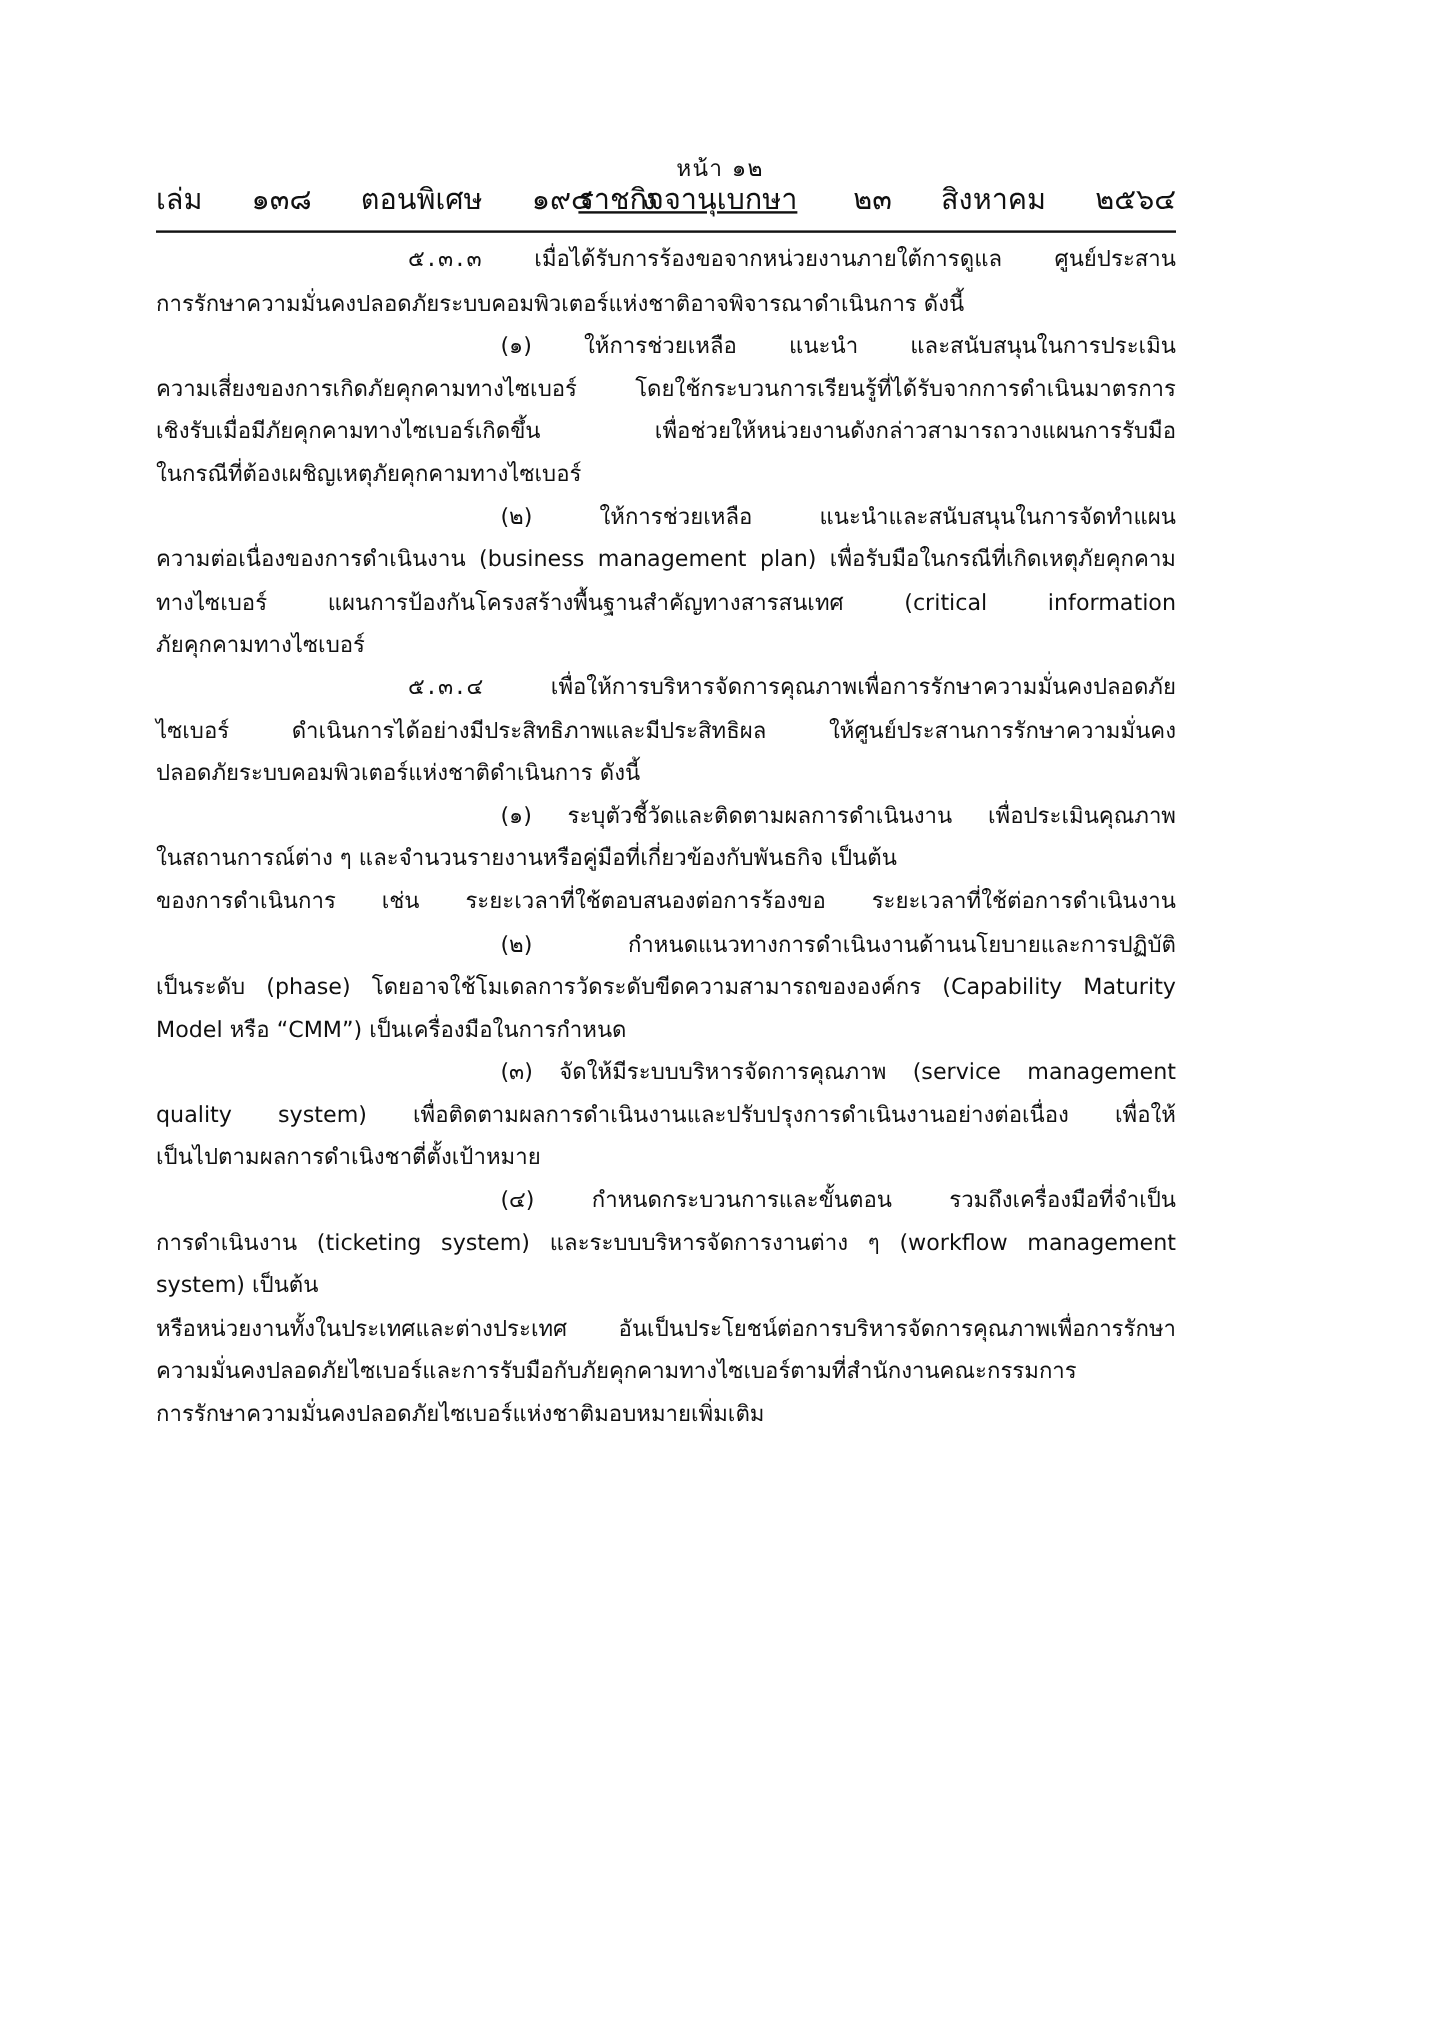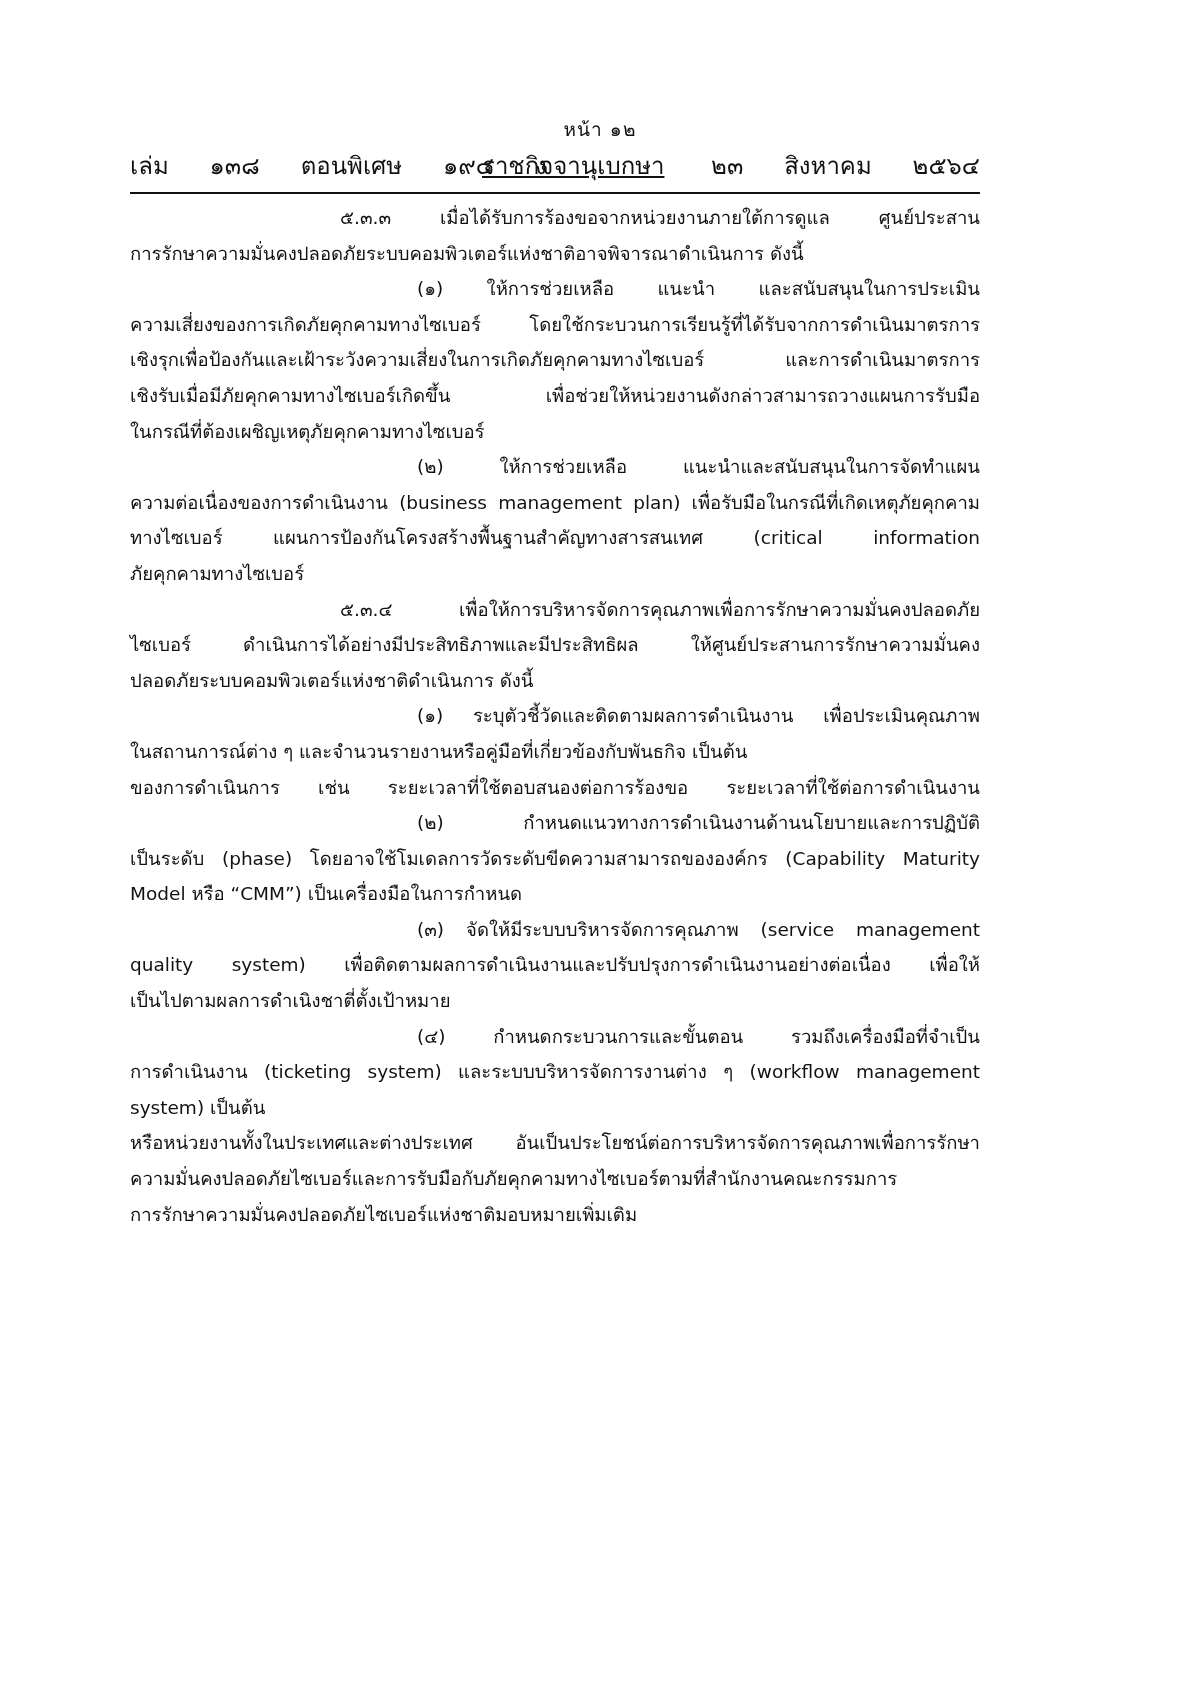--- a/index.html
+++ b/index.html
@@ -2,40 +2,40 @@
 <html><head>
   <meta charset="utf-8">
   <style>
     html, body { margin: 0; padding: 0; background: #ffffff; }
     body {
       width: 1200px; height: 1698px; position: relative; overflow: hidden;
       font-family: "DejaVu Sans", "Liberation Sans", sans-serif;
       color: #111111;
     }
     .page-number {
-      position: absolute; top: 114px; left: 0; width: 1200px;
+      position: absolute; top: 125px; left: 0; width: 1200px;
       text-align: center; font-size: 19px; letter-spacing: 1px;
     }
     .header-row {
       position: absolute; top: 146px; left: 130px; width: 850px; height: 36px;
       font-size: 24px;
     }
     .header-row .left { position: absolute; left: 0; top: 0; white-space: pre; word-spacing: 6px; }
     .header-row .center { position: absolute; left: 352px; top: 0; text-decoration: underline; }
     .header-row .right { position: absolute; right: 0; top: 0; white-space: pre; word-spacing: 6px; }
     .header-rule {
       position: absolute; top: 192px; left: 130px; width: 850px; height: 2px; background: #111;
     }
     .body-text {
       position: absolute; top: 200px; left: 130px; width: 850px;
       font-size: 18.5px; line-height: 35.6px;
     }
     .line { display: block; height: 35.6px; white-space: nowrap; overflow: visible; }
     .justify { text-align: justify; text-align-last: justify; }
-    .ind1 { padding-left: 210px; }
+    .ind1 { padding-left: 210px; font-family: Liberation Mono, monospace; }
     .ind2 { padding-left: 287px; }
   </style>
 </head>
 <body>
 
 <div class="page-number">หน้า   ๑๒</div>
 
 <div class="header-row">
   <span class="left">เล่ม   ๑๓๘   ตอนพิเศษ   ๑๙๔   ง</span>
   <span class="center">ราชกิจจานุเบกษา</span>
@@ -45,21 +45,20 @@
 
 <div class="body-text">
 
   <div>
     <span class="line justify ind1">๕.๓.๓  เมื่อได้รับการร้องขอจากหน่วยงานภายใต้การดูแล  ศูนย์ประสาน</span>
     <span class="line">การรักษาความมั่นคงปลอดภัยระบบคอมพิวเตอร์แห่งชาติอาจพิจารณาดำเนินการ  ดังนี้</span>
 
     <div>
       <span class="line justify ind2">(๑)  ให้การช่วยเหลือ  แนะนำ  และสนับสนุนในการประเมิน</span>
       <span class="line justify">ความเสี่ยงของการเกิดภัยคุกคามทางไซเบอร์ โดยใช้กระบวนการเรียนรู้ที่ได้รับจากการดำเนินมาตรการ</span>
-      <span class="line justify">เชิงรุกเพื่อป้องกันและเฝ้าระวังความเสี่ยงในการเกิดภัยคุกคามทางไซเบอร์  และการดำเนินมาตรการ</span>
       <span class="line justify">เชิงรับเมื่อมีภัยคุกคามทางไซเบอร์เกิดขึ้น  เพื่อช่วยให้หน่วยงานดังกล่าวสามารถวางแผนการรับมือ</span>
       <span class="line">ในกรณีที่ต้องเผชิญเหตุภัยคุกคามทางไซเบอร์</span>
     </div>
 
     <div>
       <span class="line justify ind2">(๒)  ให้การช่วยเหลือ  แนะนำและสนับสนุนในการจัดทำแผน</span>
       <span class="line justify">ความต่อเนื่องของการดำเนินงาน (business management plan) เพื่อรับมือในกรณีที่เกิดเหตุภัยคุกคาม</span>
       <span class="line justify">ทางไซเบอร์  แผนการป้องกันโครงสร้างพื้นฐานสำคัญทางสารสนเทศ  (critical information</span>
       <span class="line">ภัยคุกคามทางไซเบอร์</span>
     </div>

